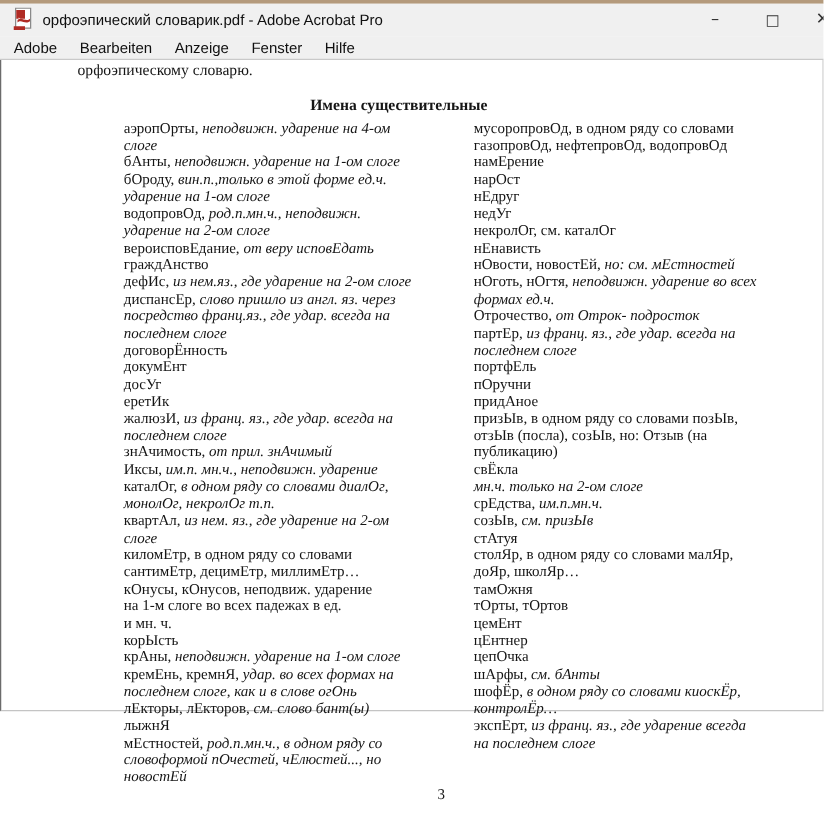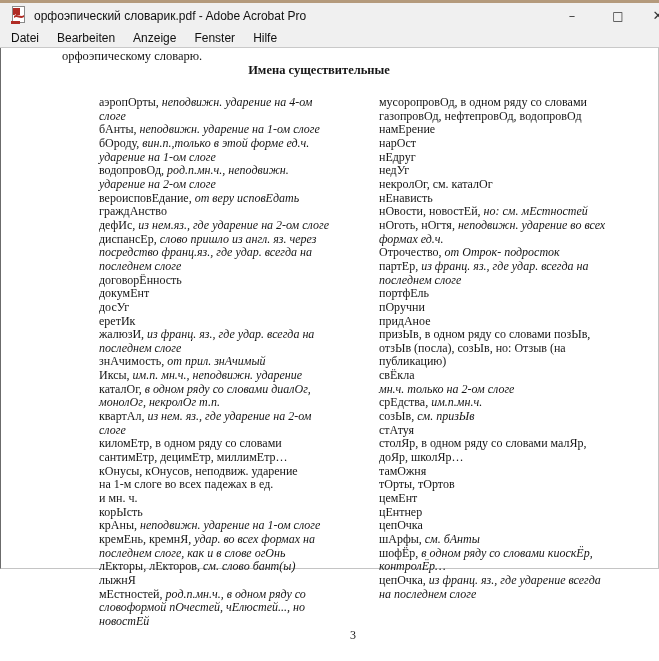--- a/index.html
+++ b/index.html
@@ -22,21 +22,21 @@
 
   .menubar { height:19px; background:#f0f0f0; display:flex; align-items:center;
              border-bottom:1px solid #c9c9c9; padding-left:2px; }
   .menu-item { font-size:12px; color:#101010; padding:0 9px; height:19px; line-height:18px; }
 
   .doc-area { position:relative; height:521px; background:#ffffff;
               border-left:1px solid #6b6b6b; border-right:1px solid #c4c4c4;
               border-bottom:1px solid #c4c4c4;
               font-family:"Liberation Serif", "DejaVu Serif", serif; color:#151515; }
   .intro   { position:absolute; left:61px; top:1px;  font-size:12.5px; }
-  .heading { position:absolute; left:98px; top:15px; width:440px; text-align:center;
+  .heading { position:absolute; left:98px; top:29px; width:440px; text-align:center;
              font-weight:bold; font-size:12.5px; }
   .col { position:absolute; top:48px; font-size:12px; line-height:13.65px; }
   .col-left  { left:98px;  width:262px; }
   .col-right { left:378px; width:278px; }
   .line { white-space:nowrap; }
   .it { font-style:italic; }
   .pagenum { position:absolute; left:252px; top:580px; width:200px; text-align:center; font-size:12px; }
 </style>
 </head>
 <body>
@@ -53,21 +53,21 @@
       <path d="M4 10 C7 7 11 12 14 9 L14 11 C10 14 7 9 4 12 Z" fill="#b02b24"></path>
       <rect x="1" y="15" width="9" height="3" fill="#b02b24"></rect>
     </svg>
     <span class="title">орфоэпический словарик.pdf - Adobe Acrobat Pro</span>
     <button class="win-btn min">–</button>
     <button class="win-btn max">□</button>
     <button class="win-btn close">✕</button>
   </div>
 
   <div class="menubar">
-    <span class="menu-item">Datei</span>
+    <span class="menu-item">Adobe</span>
     <span class="menu-item">Bearbeiten</span>
     <span class="menu-item">Anzeige</span>
     <span class="menu-item">Fenster</span>
     <span class="menu-item">Hilfe</span>
   </div>
 
   <div class="doc-area">
     <div class="intro">орфоэпическому словарю.</div>
     <div class="heading">Имена существительные</div>
     <div class="col col-left" id="col-left">
@@ -140,19 +140,19 @@
         <div class="line"><span>столЯр, в одном ряду со словами малЯр,</span></div>
         <div class="line"><span>доЯр, школЯр…</span></div>
         <div class="line"><span>тамОжня</span></div>
         <div class="line"><span>тОрты, тОртов</span></div>
         <div class="line"><span>цемЕнт</span></div>
         <div class="line"><span>цЕнтнер</span></div>
         <div class="line"><span>цепОчка</span></div>
         <div class="line"><span>шАрфы, </span><span class="it">см. бАнты</span></div>
         <div class="line"><span>шофЁр, </span><span class="it">в одном ряду со словами киоскЁр,</span></div>
         <div class="line"><span class="it">контролЁр…</span></div>
-        <div class="line"><span>цепОчка, </span><span class="it">из франц. яз., где ударение  всегда</span></div>
+        <div class="line"><span>экспЕрт, </span><span class="it">из франц. яз., где ударение  всегда</span></div>
         <div class="line"><span class="it">на последнем слоге</span></div>
       </div>
     <div class="pagenum">3</div>
   </div>
 
 </div>
 
 </body></html>

